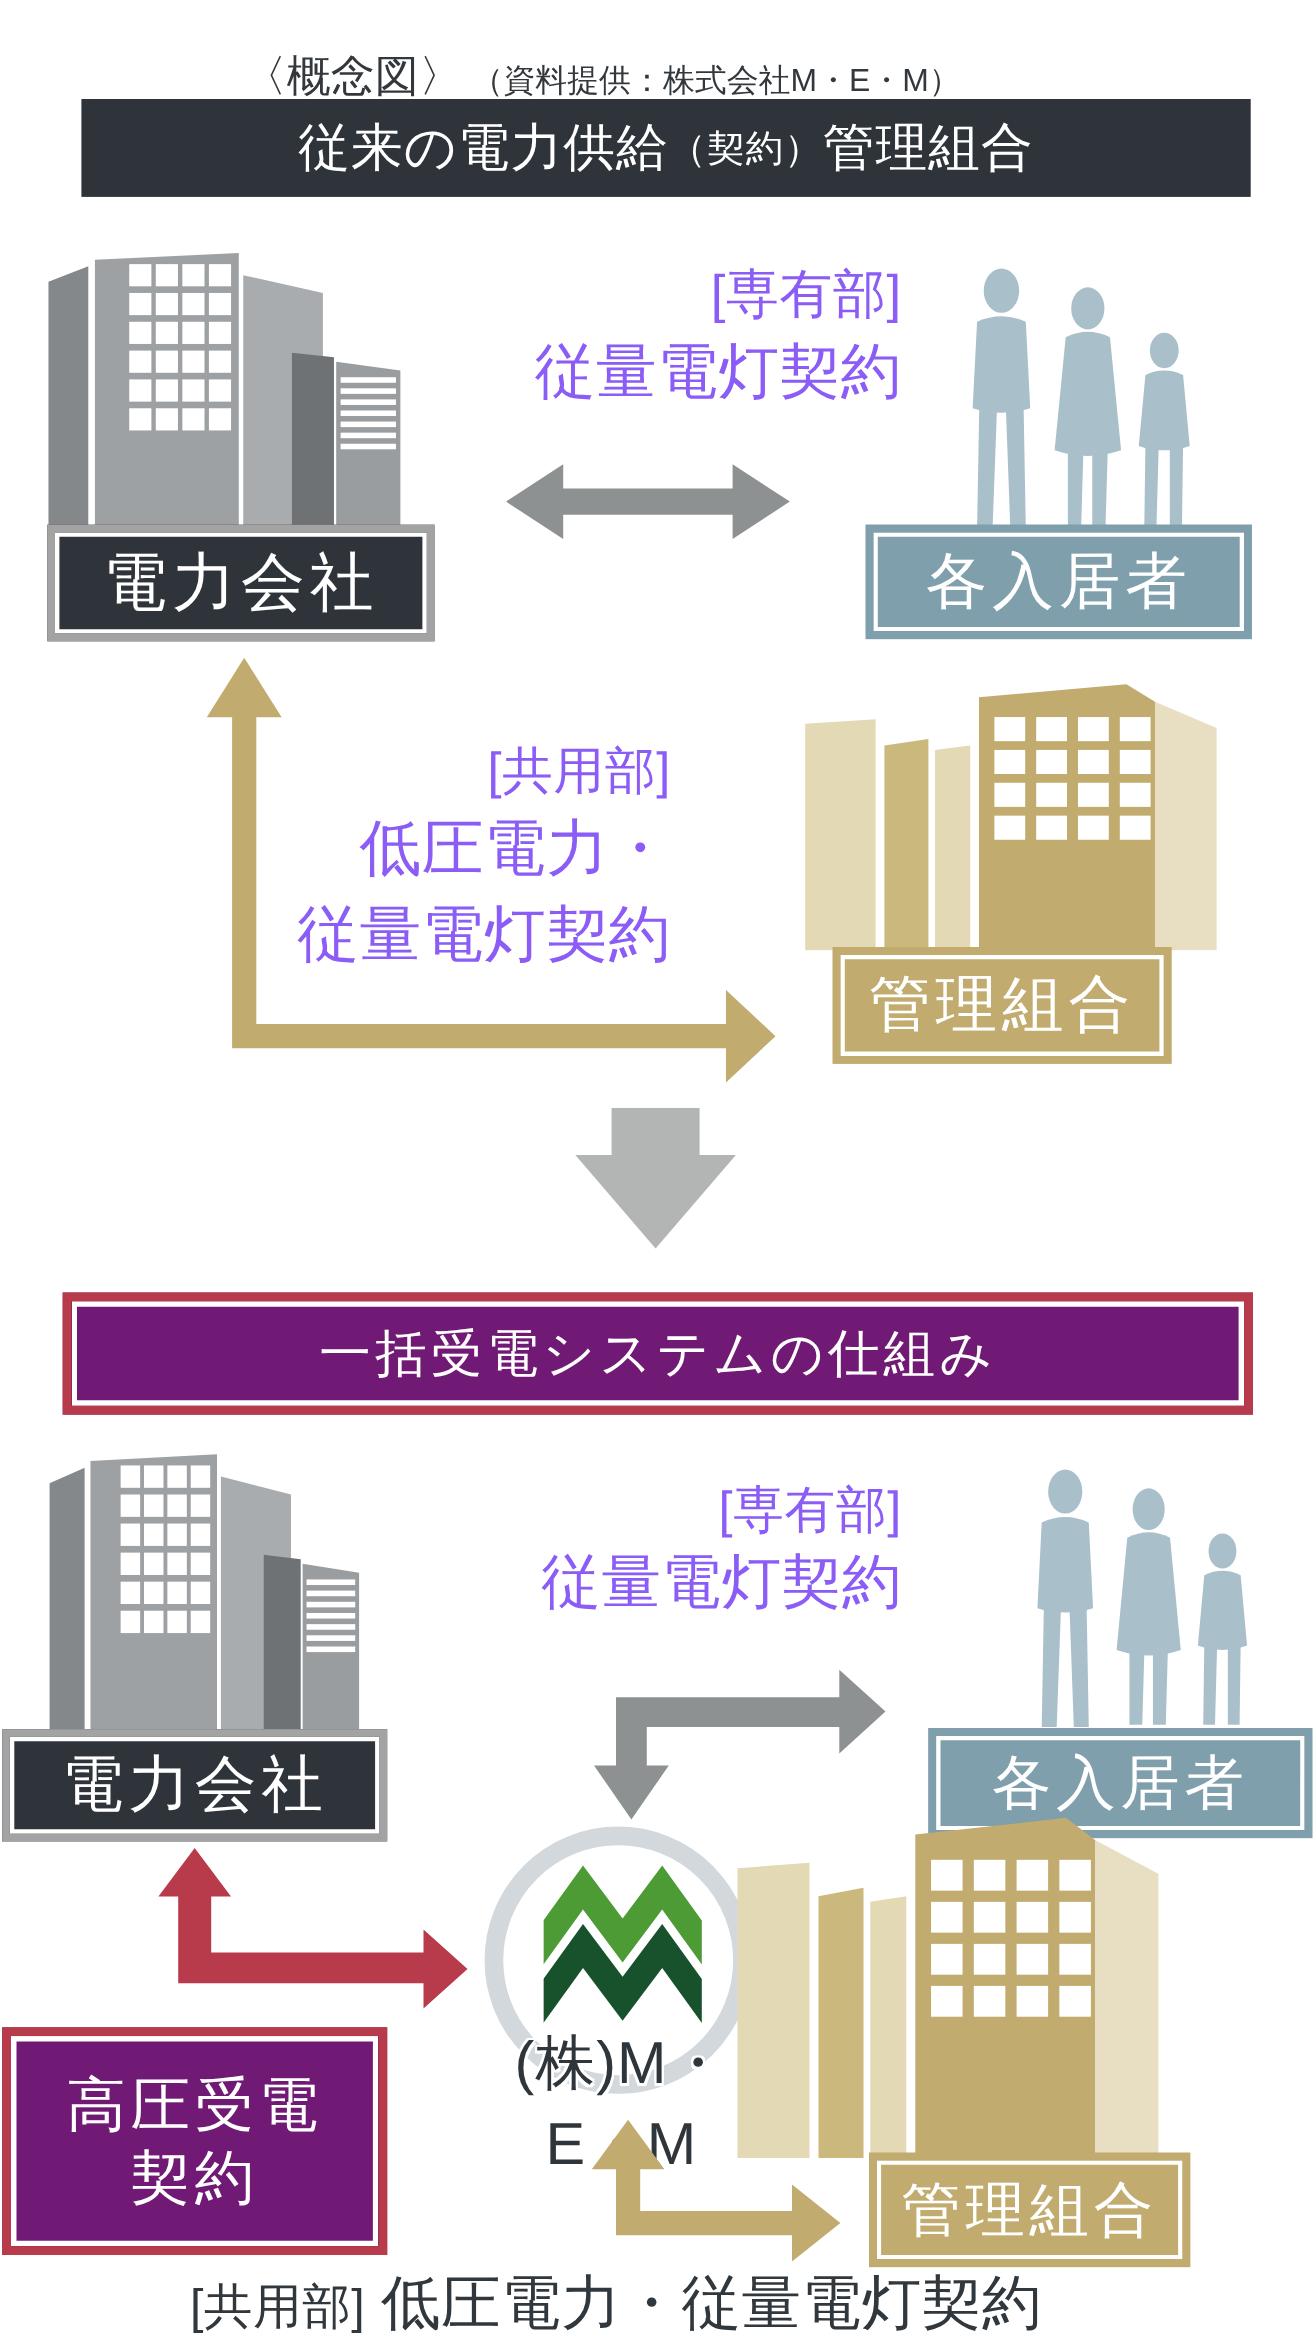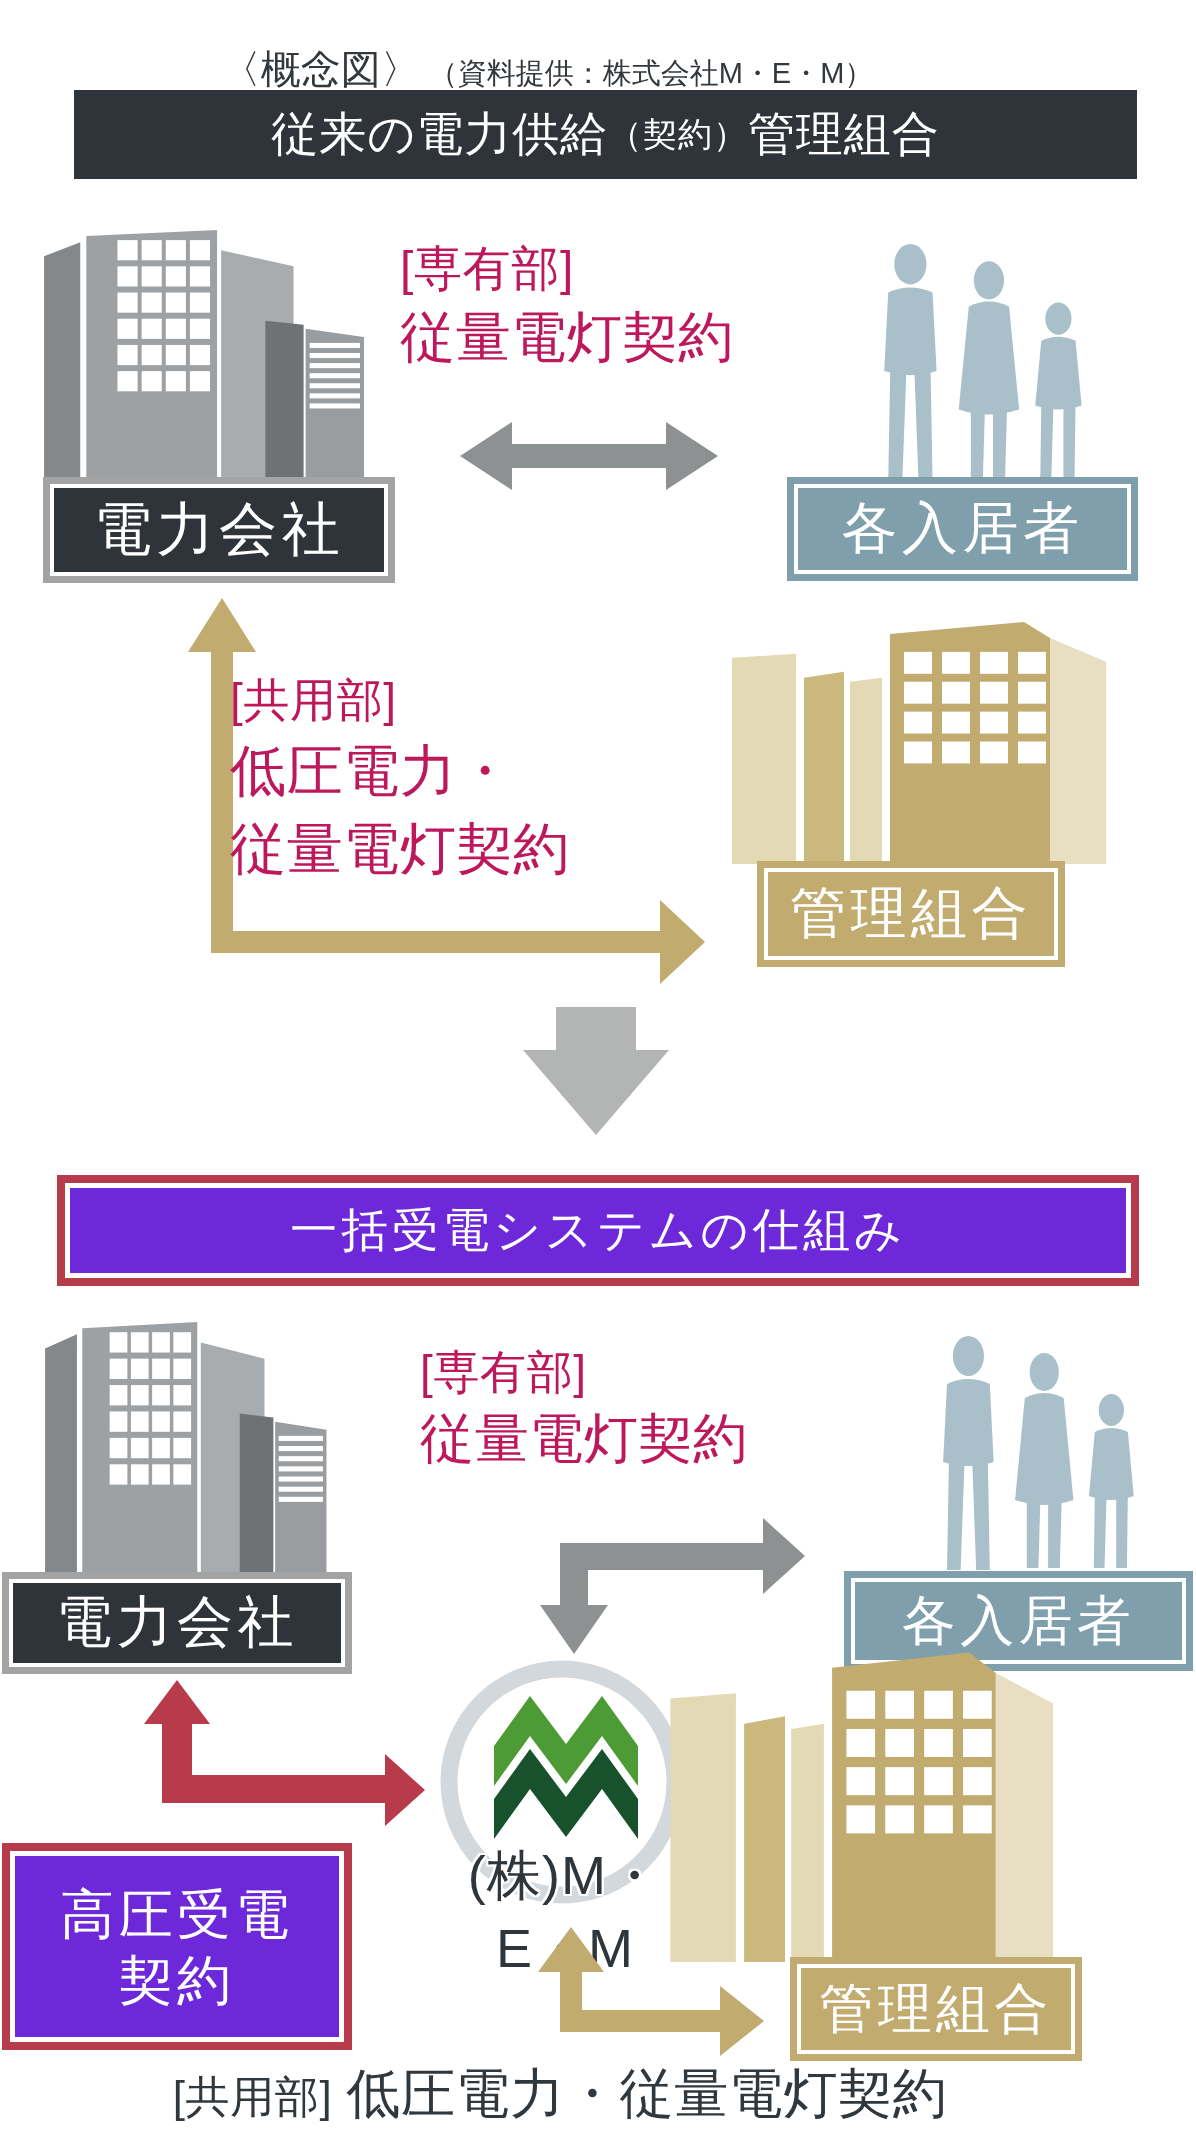--- a/index.html
+++ b/index.html
@@ -1,25 +1,25 @@
 <!DOCTYPE html>
 <html><head>
 <meta charset="utf-8">
 <style>
   html,body{margin:0;padding:0;background:#fff;}
   body{font-family:"Liberation Sans","DejaVu Sans",sans-serif;}
   #stage{position:relative;width:1196px;height:2136px;background:#ffffff;overflow:hidden;margin:0 auto;}
   .abs{position:absolute;}
-  .ctext{color:#be185d;text-align:left;letter-spacing:0.04em;}
+  .ctext{color:#8b5cf6;text-align:right;letter-spacing:0.04em;}
   .label-box{display:flex;align-items:center;justify-content:center;color:#ffffff;
              box-sizing:border-box;letter-spacing:0.08em;white-space:nowrap;}
   .box-dark{background:#2E343A;border:7px solid #a3a3a3;box-shadow:inset 0 0 0 4px #ffffff;}
   .box-blue{background:#7E9FAB;border:7px solid #7E9FAB;box-shadow:inset 0 0 0 4px #ffffff;}
   .box-gold{background:#C1AB6E;border:7px solid #C1AB6E;box-shadow:inset 0 0 0 4px #ffffff;}
-  .box-red{background:#6d28d9;border:8px solid #B83B4C;box-shadow:inset 0 0 0 5px #ffffff;}
+  .box-red{background:#701a75;border:8px solid #B83B4C;box-shadow:inset 0 0 0 5px #ffffff;}
   .title-bar-dark{background:#2E343A;color:#ffffff;display:flex;align-items:center;justify-content:center;letter-spacing:0.06em;}
   .header-row{display:flex;align-items:baseline;justify-content:center;gap:8px;color:#33383D;}
   .mem-text{color:#2F363B;text-align:center;letter-spacing:0.02em;
             text-shadow:2px 0 0 #fff,-2px 0 0 #fff,0 2px 0 #fff,0 -2px 0 #fff,2px 2px 0 #fff,-2px -2px 0 #fff,2px -2px 0 #fff,-2px 2px 0 #fff;}
   .bottom-row{display:flex;align-items:baseline;justify-content:center;gap:14px;color:#30373D;letter-spacing:0.04em;white-space:nowrap;}
   svg{display:block;}
 </style>
 </head>
 <body>
 

